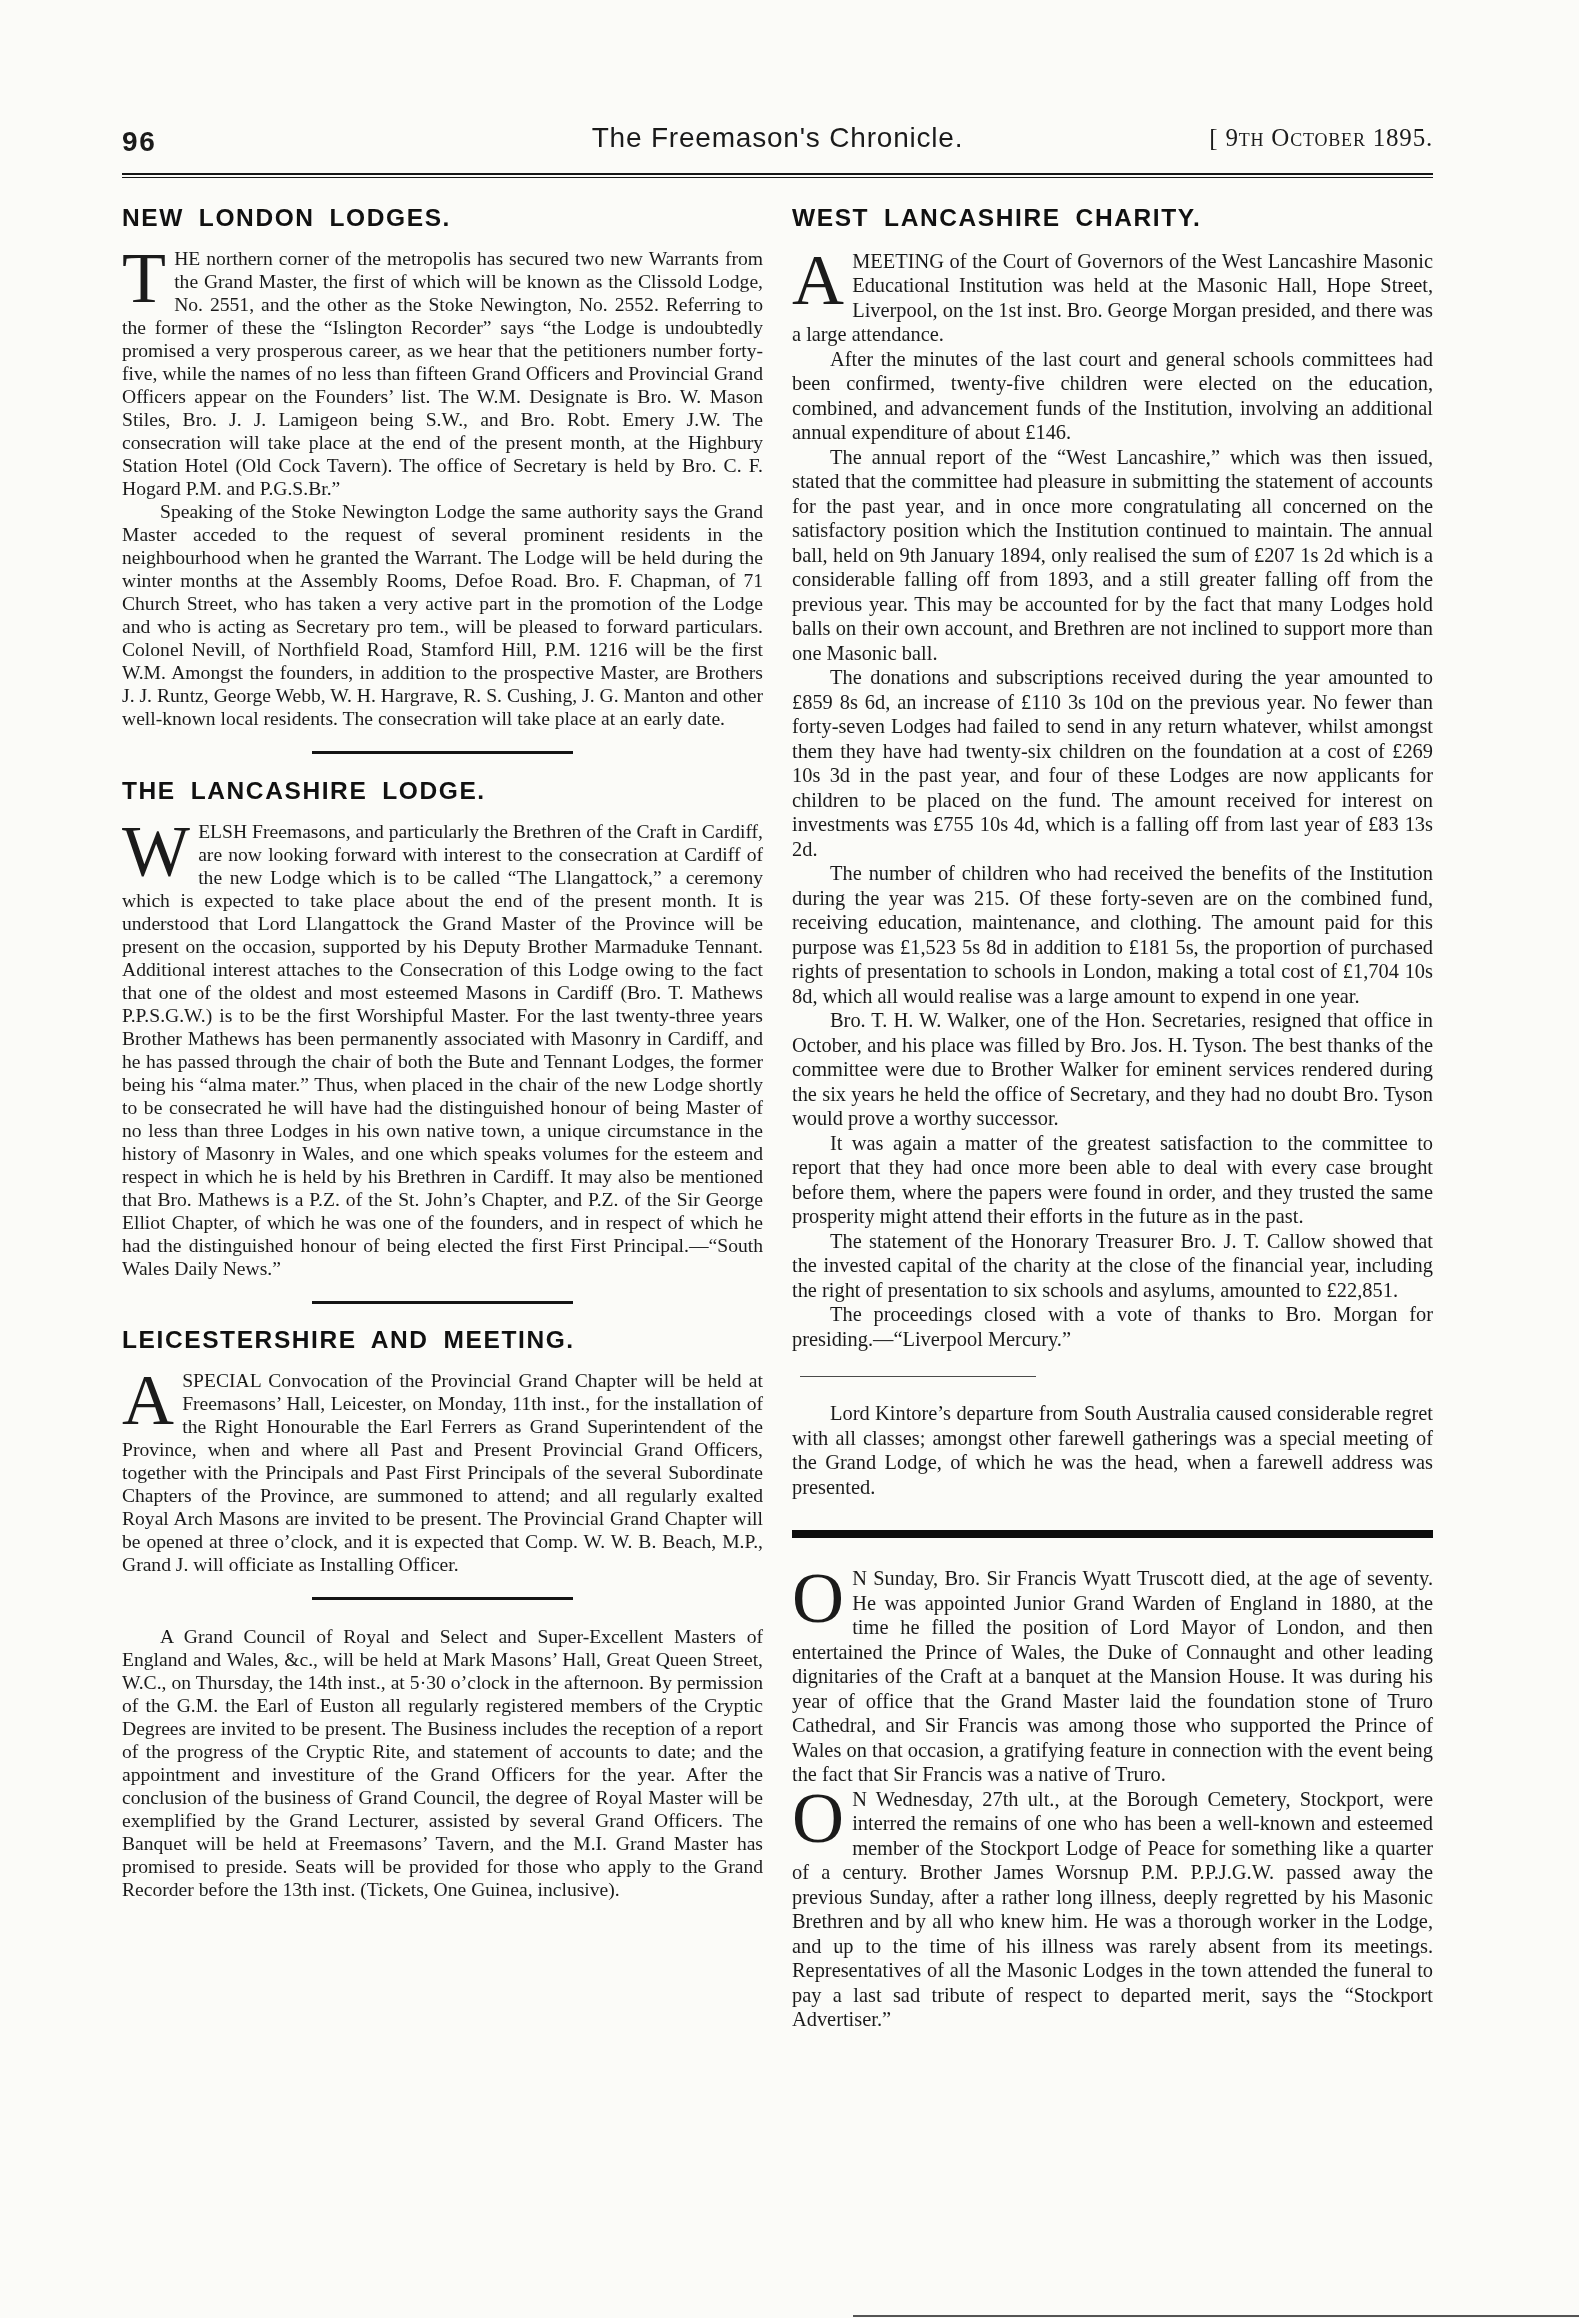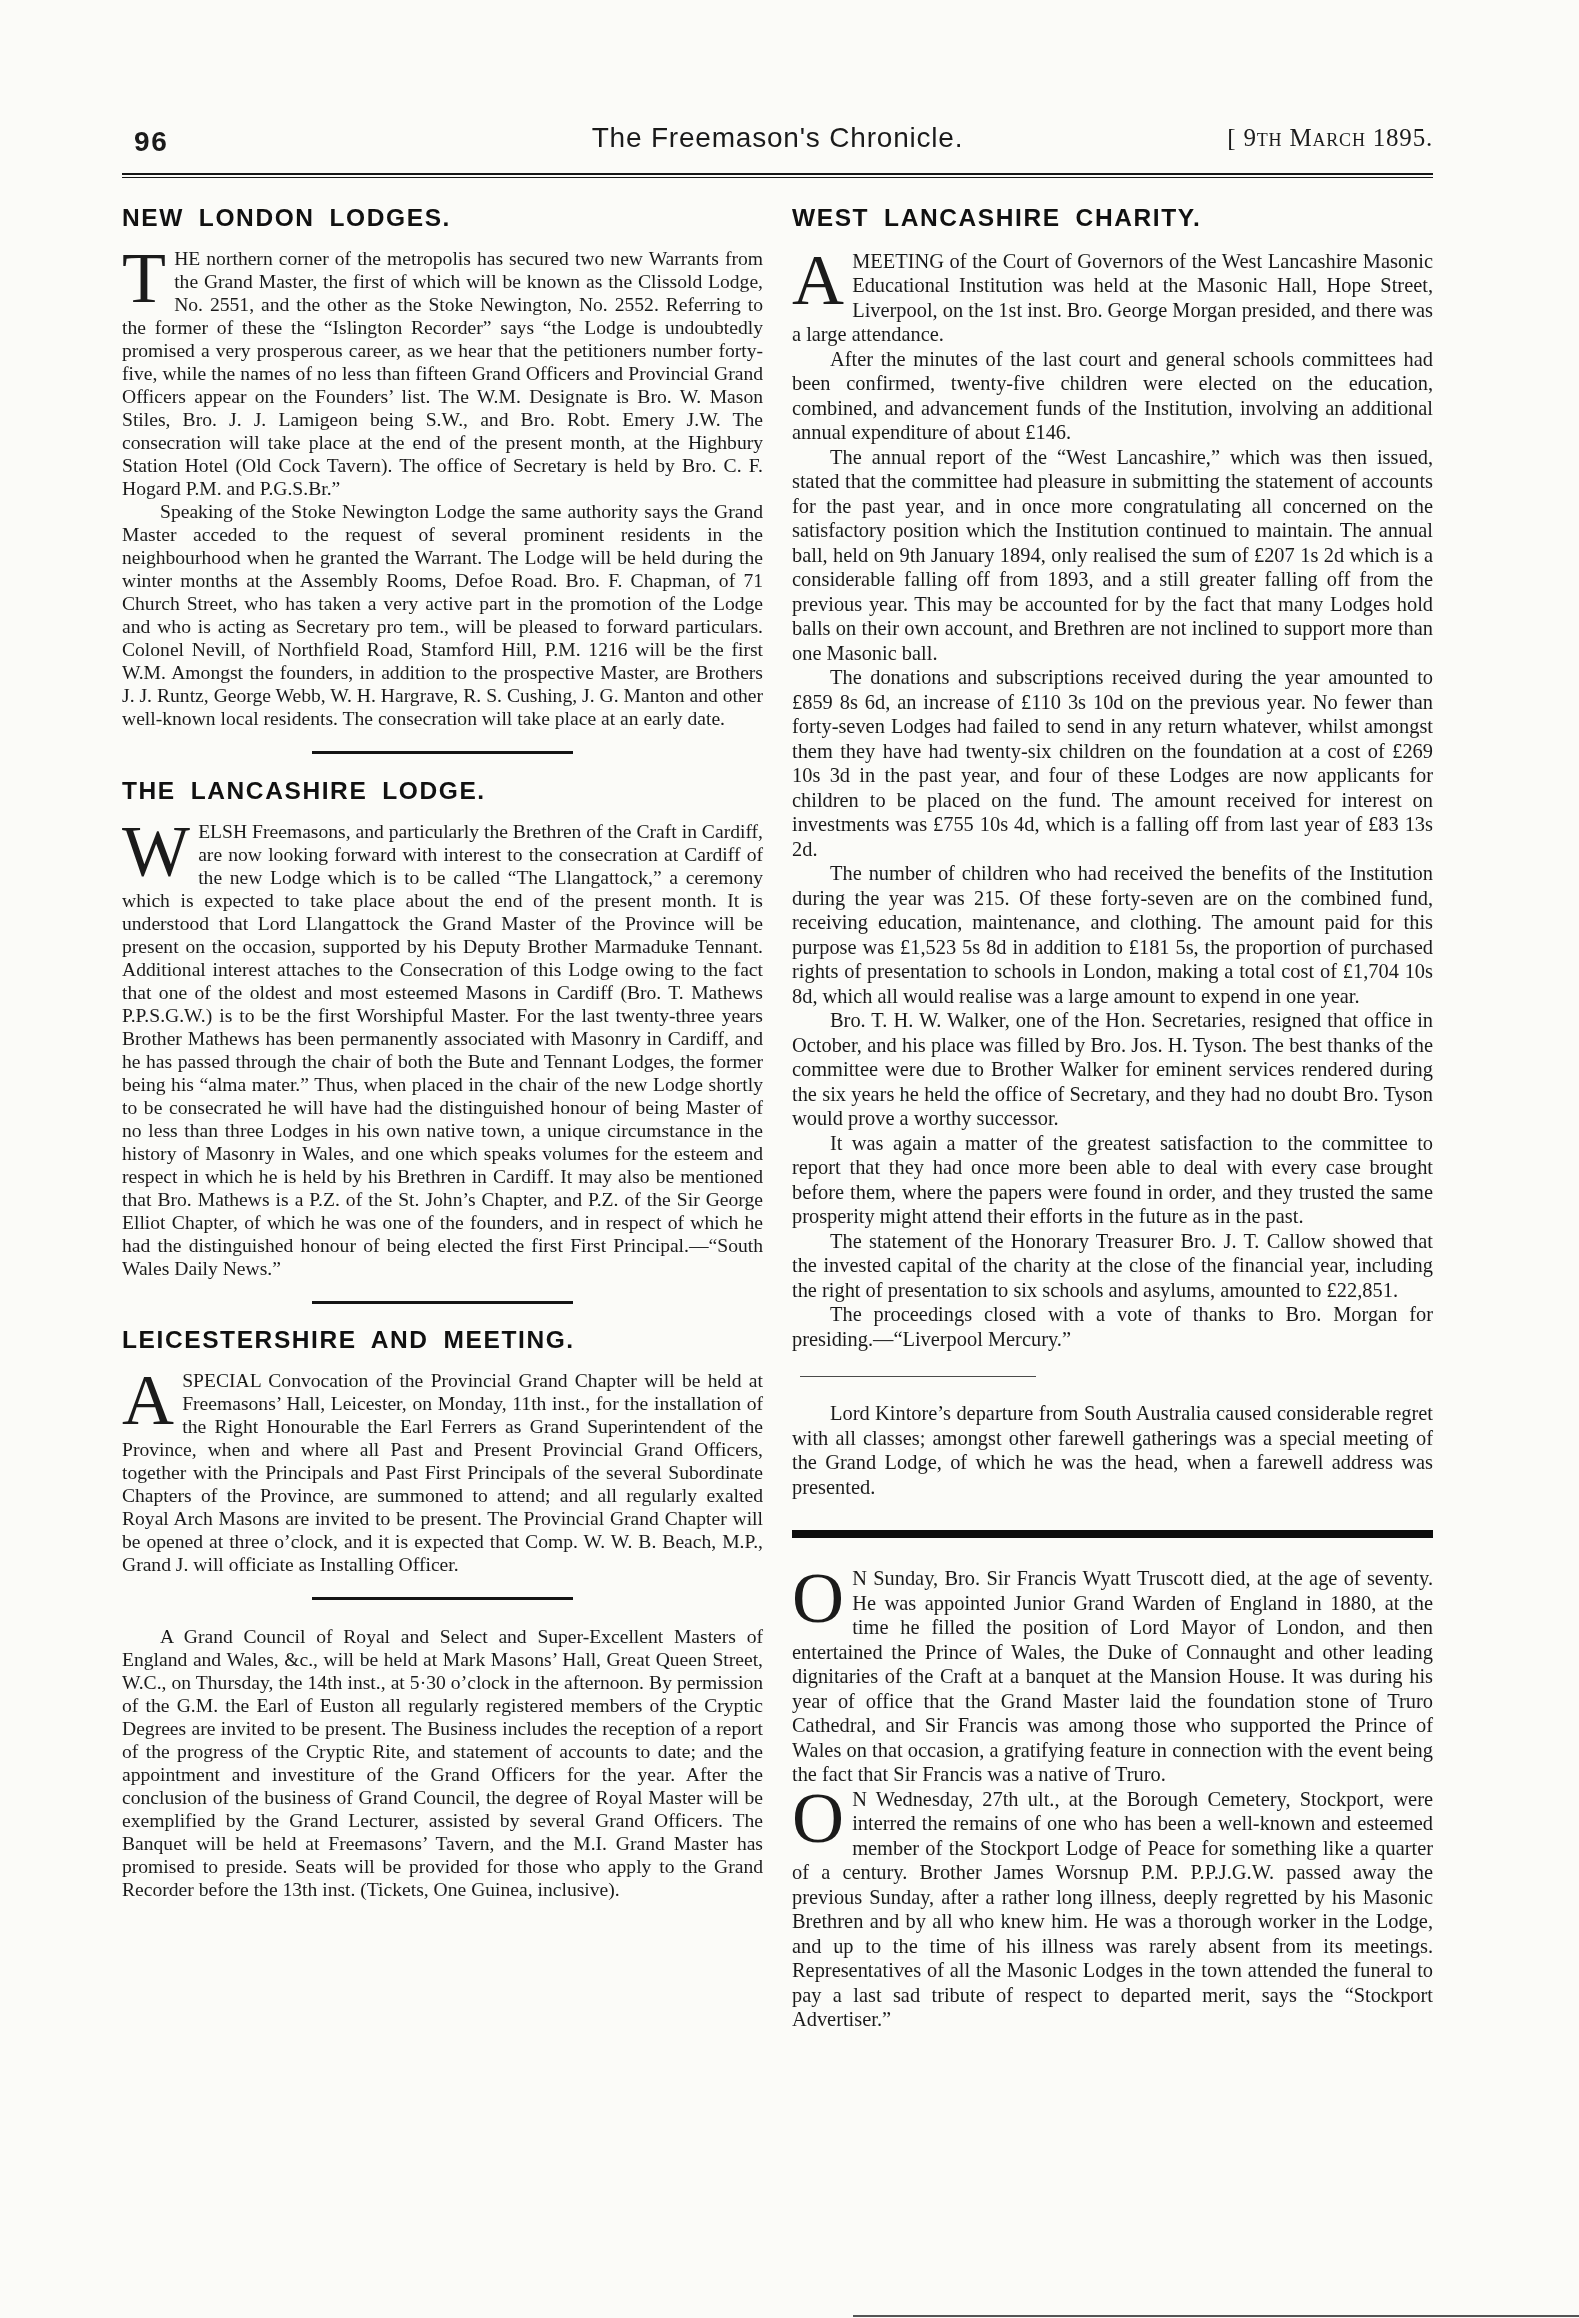--- a/index.html
+++ b/index.html
@@ -10,21 +10,21 @@
     color: #1b1b1b;
     font-family: "Liberation Serif", serif;
     overflow: hidden;
     position: relative;
   }
   .page { padding: 119px 147px 0 122px; height: 2319px; position: relative; }
 
   
   .masthead { position: relative; height: 46px; }
   .page-number {
-    position: absolute; left: 12px; top: 6.5px;
+    position: absolute; left: 0; top: 6.5px;
     font-family: "Liberation Sans", sans-serif;
     font-weight: 700; font-size: 28px; letter-spacing: 1.6px;
   }
   .masthead-title {
     text-align: center;
     font-family: "Liberation Sans", sans-serif;
     font-weight: 400; font-size: 28px; letter-spacing: 0.8px;
     padding-top: 3.3px;
   }
   .issue-date {
@@ -89,21 +89,21 @@
   }
 </style>
 </head>
 <body>
 
 <div class="page">
 
   <header class="masthead">
     <span class="page-number">96</span>
     <div class="masthead-title">The Freemason's Chronicle.</div>
-    <span class="issue-date">[ 9th March 1895.</span>
+    <span class="issue-date">[ 9th October 1895.</span>
   </header>
   <div class="header-rule"></div>
 
   <main class="columns">
 
     <section class="col col-left">
 
       <article>
         <h2 class="article-title">NEW LONDON LODGES.</h2>
         <p class="body-text has-drop"><span class="dropcap">T</span><span>HE northern corner of the metropolis has secured two new Warrants from the Grand Master, the first of which will be known as the Clissold Lodge, No. 2551, and the other as the Stoke Newington, No. 2552. Referring to the former of these the “Islington Recorder” says “the Lodge is undoubtedly promised a very prosperous career, as we hear that the petitioners number forty-five, while the names of no less than fifteen Grand Officers and Provincial Grand Officers appear on the Founders’ list. The W.M. Designate is Bro. W. Mason Stiles, Bro. J. J. Lamigeon being S.W., and Bro. Robt. Emery J.W. The consecration will take place at the end of the present month, at the Highbury Station Hotel (Old Cock Tavern). The office of Secretary is held by Bro. C. F. Hogard P.M. and P.G.S.Br.”</span></p>

